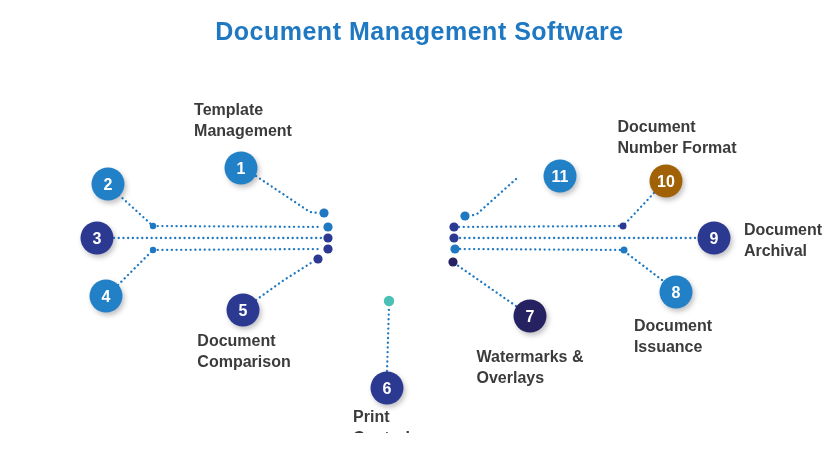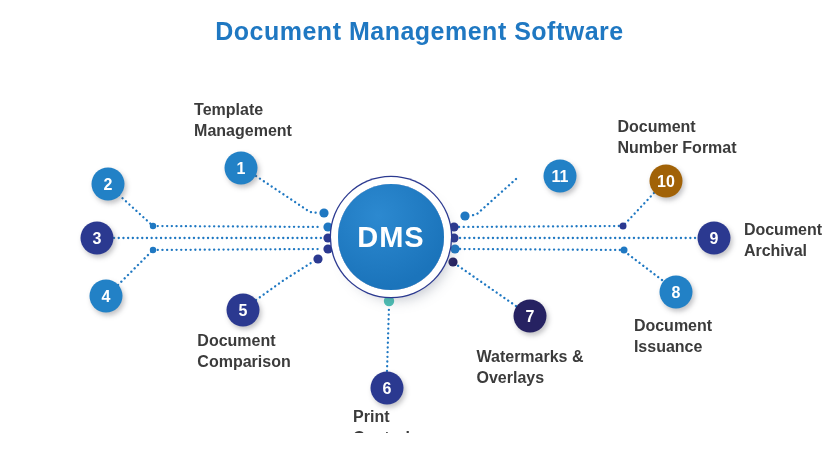--- a/index.html
+++ b/index.html
@@ -83,23 +83,20 @@
 
     <circle cx="465" cy="216" r="4.6" fill="#1F78C2"></circle>
     <circle cx="454" cy="227" r="4.6" fill="#2B3990"></circle>
     <circle cx="454" cy="238" r="4.6" fill="#2B3990"></circle>
     <circle cx="455" cy="249" r="4.6" fill="#1F78C2"></circle>
     <circle cx="453" cy="262" r="4.6" fill="#262262"></circle>
 
     <circle cx="389" cy="301" r="5.2" fill="#4BC0B5"></circle>
   </svg>
 
-  <div class="dms-circle">
-    <span>DMS</span>
-  </div>
 
   <div class="num-circle" style="left: 241px; top: 168px; background: rgb(34, 129, 198);">1</div>
   <div class="num-circle" style="left: 108px; top: 184px; background: rgb(34, 129, 198);">2</div>
   <div class="num-circle" style="left: 97px; top: 238px; background: rgb(43, 57, 144);">3</div>
   <div class="num-circle" style="left: 106px; top: 296px; background: rgb(34, 129, 198);">4</div>
   <div class="num-circle" style="left: 243px; top: 310px; background: rgb(43, 57, 144);">5</div>
   <div class="num-circle" style="left: 387px; top: 388px; background: rgb(43, 57, 144);">6</div>
   <div class="num-circle" style="left: 530px; top: 316px; background: rgb(38, 34, 98);">7</div>
   <div class="num-circle" style="left: 676px; top: 292px; background: rgb(34, 129, 198);">8</div>
   <div class="num-circle" style="left: 714px; top: 238px; background: rgb(43, 57, 144);">9</div>

